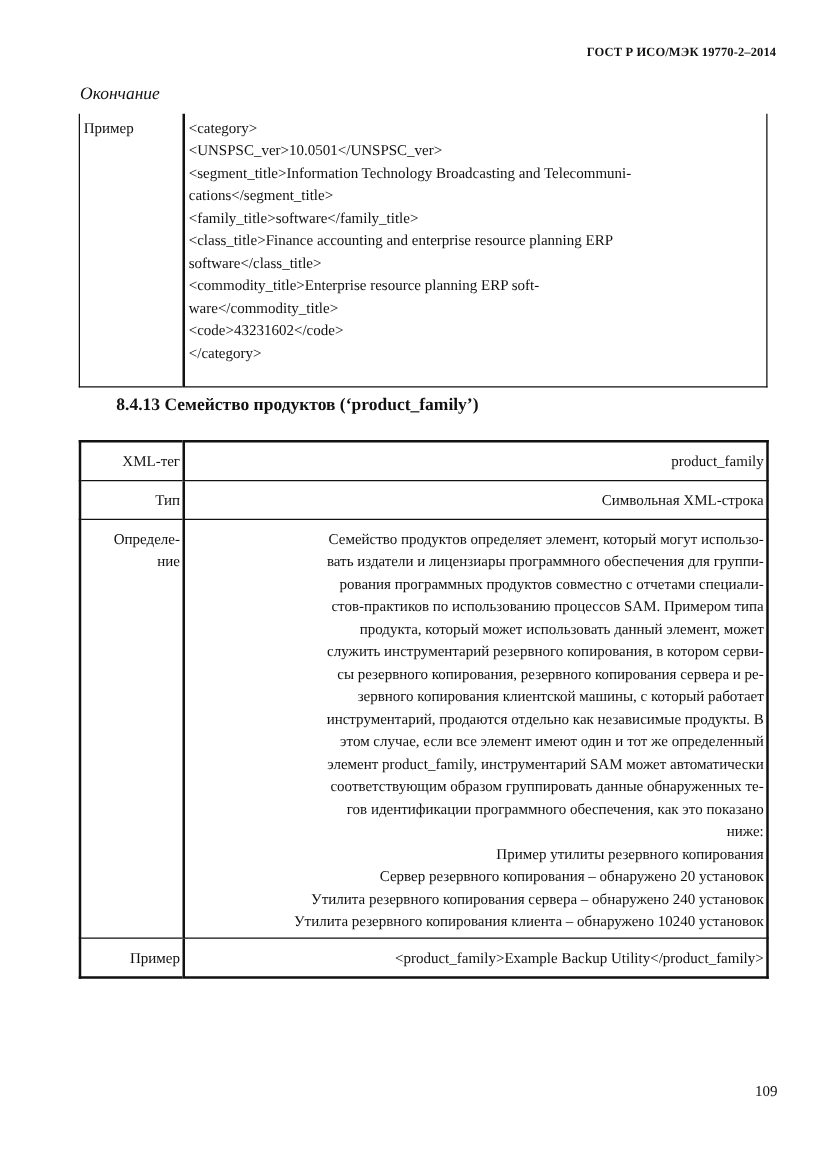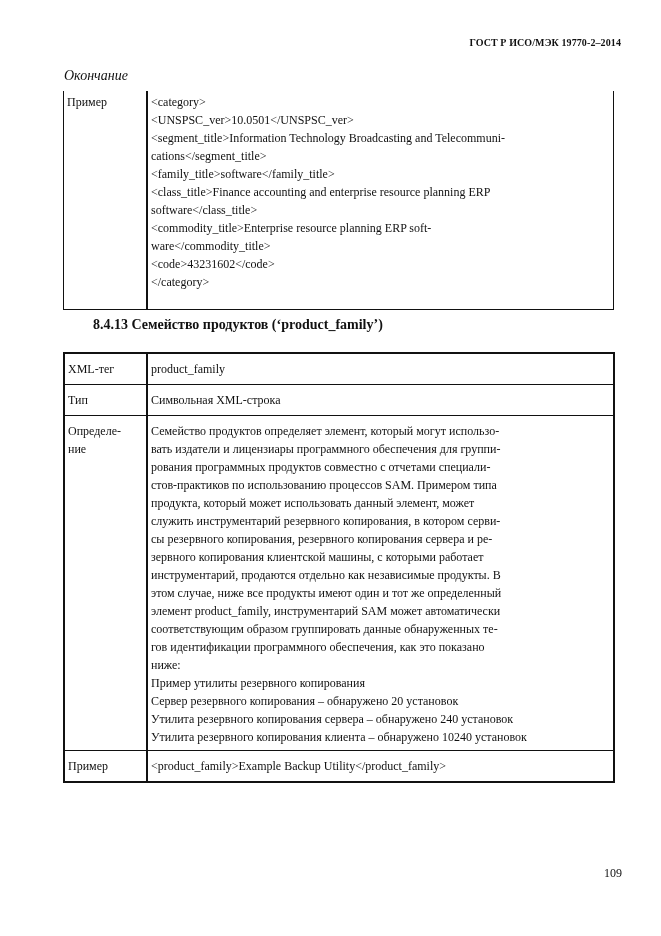--- a/index.html
+++ b/index.html
@@ -20,21 +20,21 @@
   td { vertical-align: top; padding: 0 2px 0 3px; }
   #t1 { top: 91px; left: 63px; width: 551px; }
   #t1 td { border-left: 1.5px solid #111; border-right: 1.5px solid #111; border-bottom: 1.5px solid #111; }
   #t1 td.c1 { width: 77px; border-right: 2.5px solid #111; padding-top: 2px; }
   #t1 td.c2 { padding-top: 2px; padding-bottom: 18px; }
   .line { display: block; white-space: nowrap; }
   .section-title {
     position: absolute; top: 317px; left: 93px;
     font-weight: bold; font-size: 14px;
   }
-  #t2 { top: 352px; left: 63px; width: 552px; border: 2px solid #111; }
+  #t2 { top: 352px; left: 63px; width: 552px; border: 2px solid #111; text-align: right; }
   #t2 td { border: 1.5px solid #111; }
   #t2 td.c1 { width: 76px; border-right: 2.5px solid #111; }
   #t2 tr.short td { height: 30px; vertical-align: middle; padding-top: 0; }
   #t2 tr.tall td { padding-top: 6px; padding-bottom: 4px; margin-top: 45px; }
   #t2 tr.last td { height: 30px; vertical-align: middle; }
   .page-number { position: absolute; top: 866px; left: 604px; font-size: 12px; }
 </style>
 </head>
 <body>
 
@@ -80,23 +80,23 @@
       <span class="line">ние</span>
     </td>
     <td>
       <span class="line">Семейство продуктов определяет элемент, который могут использо-</span>
       <span class="line">вать издатели и лицензиары программного обеспечения для группи-</span>
       <span class="line">рования программных продуктов совместно с отчетами специали-</span>
       <span class="line">стов-практиков по использованию процессов SAM. Примером типа</span>
       <span class="line">продукта, который может использовать данный элемент, может</span>
       <span class="line">служить инструментарий резервного копирования, в котором серви-</span>
       <span class="line">сы резервного копирования, резервного копирования сервера и ре-</span>
-      <span class="line">зервного копирования клиентской машины, с которыми работает</span>
+      <span class="line">зервного копирования клиентской машины, с который работает</span>
       <span class="line">инструментарий, продаются отдельно как независимые продукты. В</span>
-      <span class="line">этом случае, ниже все продукты имеют один и тот же определенный</span>
+      <span class="line">этом случае, если все элемент имеют один и тот же определенный</span>
       <span class="line">элемент product_family, инструментарий SAM может автоматически</span>
       <span class="line">соответствующим образом группировать данные обнаруженных те-</span>
       <span class="line">гов идентификации программного обеспечения, как это показано</span>
       <span class="line">ниже:</span>
       <span class="line">Пример утилиты резервного копирования</span>
       <span class="line">Сервер резервного копирования – обнаружено 20 установок</span>
       <span class="line">Утилита резервного копирования сервера – обнаружено 240 установок</span>
       <span class="line">Утилита резервного копирования клиента – обнаружено 10240 установок</span>
     </td>
   </tr>

